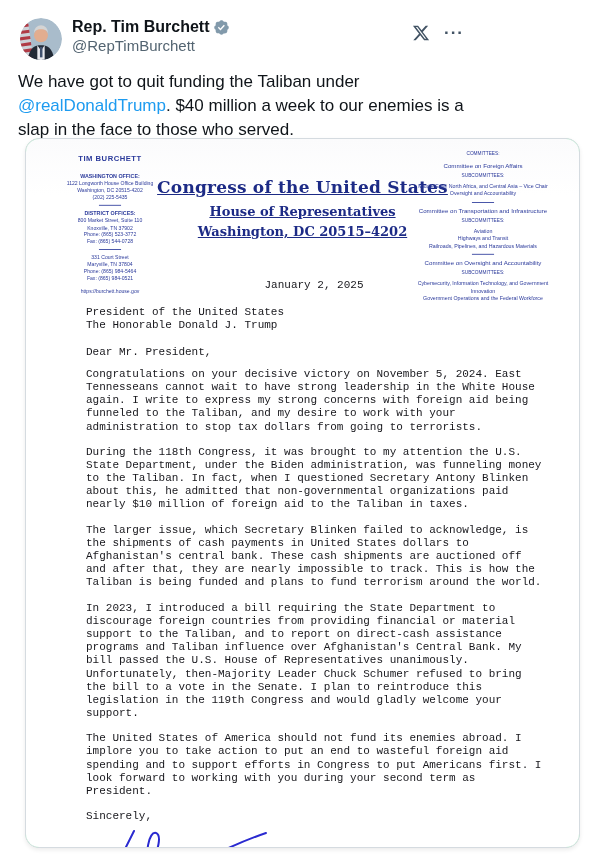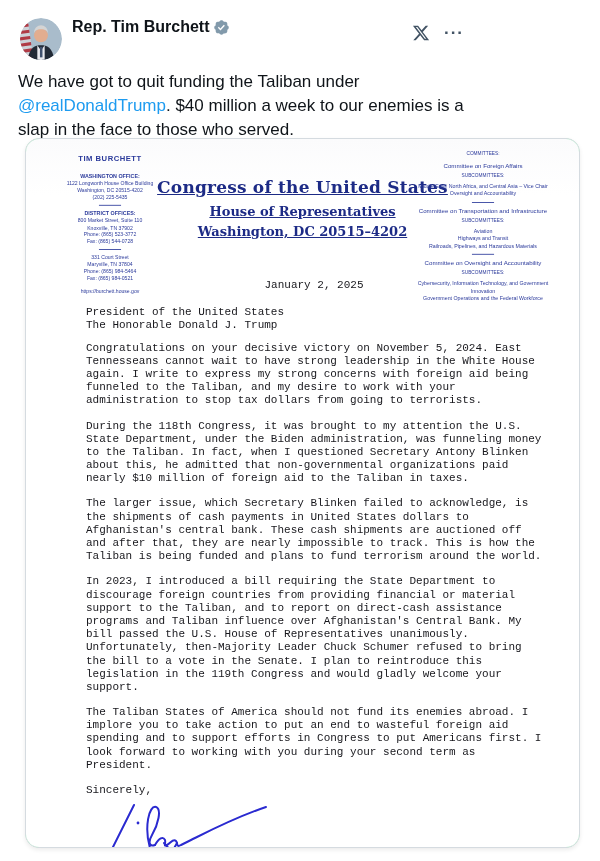--- a/index.html
+++ b/index.html
@@ -88,20 +88,21 @@
         </g>
       </svg>
     </div>
     <div class="id-block">
       <div class="name-row">
         <span class="display-name">Rep. Tim Burchett</span>
         <svg class="badge" width="17" height="17" viewBox="0 0 22 22">
           <path fill="#829aab" d="M20.396 11c-.018-.646-.215-1.275-.57-1.816-.354-.54-.852-.972-1.438-1.246.223-.607.27-1.264.14-1.897-.131-.634-.437-1.218-.882-1.687-.47-.445-1.053-.75-1.687-.882-.633-.13-1.29-.083-1.897.14-.273-.587-.704-1.086-1.245-1.44S11.647 1.62 11 1.604c-.646.017-1.273.213-1.813.568s-.969.854-1.24 1.44c-.608-.223-1.267-.272-1.902-.14-.635.13-1.22.436-1.69.882-.445.47-.749 1.055-.878 1.688-.13.633-.08 1.29.144 1.896-.587.274-1.087.705-1.443 1.245-.356.54-.555 1.17-.574 1.817.02.647.218 1.276.574 1.817.356.54.856.972 1.443 1.245-.224.606-.274 1.263-.144 1.896.13.634.433 1.218.877 1.688.47.443 1.054.747 1.687.878.633.132 1.29.084 1.897-.136.274.586.705 1.084 1.246 1.439.54.354 1.17.551 1.816.569.647-.016 1.276-.213 1.817-.567s.972-.854 1.245-1.44c.604.239 1.266.296 1.903.164.636-.132 1.22-.447 1.68-.907.46-.46.776-1.044.908-1.681s.075-1.299-.165-1.903c.586-.274 1.084-.705 1.439-1.246.354-.54.551-1.17.569-1.816zM9.662 14.85l-3.429-3.428 1.293-1.302 2.072 2.072 4.4-4.794 1.347 1.246z"></path>
         </svg>
       </div>
+      <div class="handle">@RepTimBurchett</div>
     </div>
     <div class="hdr-actions">
       <svg class="x-logo" viewBox="0 0 24 24">
         <path fill="#425364" d="M18.244 2.25h3.308l-7.227 8.26 8.502 11.24H16.17l-5.214-6.817L4.99 21.75H1.68l7.73-8.835L1.254 2.25H8.08l4.713 6.231zm-1.161 17.52h1.833L7.084 4.126H5.117z"></path>
       </svg>
       <div class="more-btn">···</div>
     </div>
   </div>
 
   <div class="t-text"><span>We have got to quit funding the Taliban under </span><a>@realDonaldTrump</a><span>. $40 million a week to our enemies is a slap in the face to those who served.</span></div>
@@ -156,25 +157,26 @@
       <div class="sub-item">Cybersecurity, Information Technology, and Government Innovation</div>
       <div class="sub-item">Government Operations and the Federal Workforce</div>
     </div>
 
     <div class="letter-body">
       <div class="date-line">January 2, 2025</div>
       <div class="recipient">
         <div>President of the United States</div>
         <div>The Honorable Donald J. Trump</div>
       </div>
+      <div class="salutation">Dear Mr. President,</div>
       <p class="para">Congratulations on your decisive victory on November 5, 2024. East Tennesseans cannot wait to have strong leadership in the White House again. I write to express my strong concerns with foreign aid being funneled to the Taliban, and my desire to work with your administration to stop tax dollars from going to terrorists.</p>
       <p class="para">During the 118th Congress, it was brought to my attention the U.S. State Department, under the Biden administration, was funneling money to the Taliban. In fact, when I questioned Secretary Antony Blinken about this, he admitted that non-governmental organizations paid nearly $10 million of foreign aid to the Taliban in taxes.</p>
       <p class="para">The larger issue, which Secretary Blinken failed to acknowledge, is the shipments of cash payments in United States dollars to Afghanistan's central bank. These cash shipments are auctioned off and after that, they are nearly impossible to track. This is how the Taliban is being funded and plans to fund terrorism around the world.</p>
       <p class="para">In 2023, I introduced a bill requiring the State Department to discourage foreign countries from providing financial or material support to the Taliban, and to report on direct-cash assistance programs and Taliban influence over Afghanistan's Central Bank. My bill passed the U.S. House of Representatives unanimously. Unfortunately, then-Majority Leader Chuck Schumer refused to bring the bill to a vote in the Senate. I plan to reintroduce this legislation in the 119th Congress and would gladly welcome your support.</p>
-      <p class="para">The Taliban States of America should not fund its enemies abroad. I implore you to take action to put an end to wasteful foreign aid spending and to support efforts in Congress to put Americans first. I look forward to working with you during your second term as President.</p>
+      <p class="para">The United States of America should not fund its enemies abroad. I implore you to take action to put an end to wasteful foreign aid spending and to support efforts in Congress to put Americans first. I look forward to working with you during your second term as President.</p>
       <div class="closing">Sincerely,</div>
       <svg class="sig" width="180" height="54" viewBox="0 0 180 54">
         <g fill="none" stroke="#2a2ad0" stroke-width="2" stroke-linecap="round" stroke-linejoin="round">
           <path d="M8 50 L30 6"></path>
           <circle cx="34" cy="24" r="1.4" fill="#2a2ad0" stroke="none"></circle>
           <path d="M46 49 C40 28 45 6 52 8 C58 10 54 26 48 36 C44 43 45 48 51 46"></path>
           <path d="M51 46 C55 39 59 37 61 41 C62 44 59 48 63 46 C67 44 69 39 72 42 C74 44 72 49 77 46 L87 41 C105 32 132 18 162 8"></path>
           <path d="M60 44 L68 53 L73 44"></path>
         </g>
       </svg>

